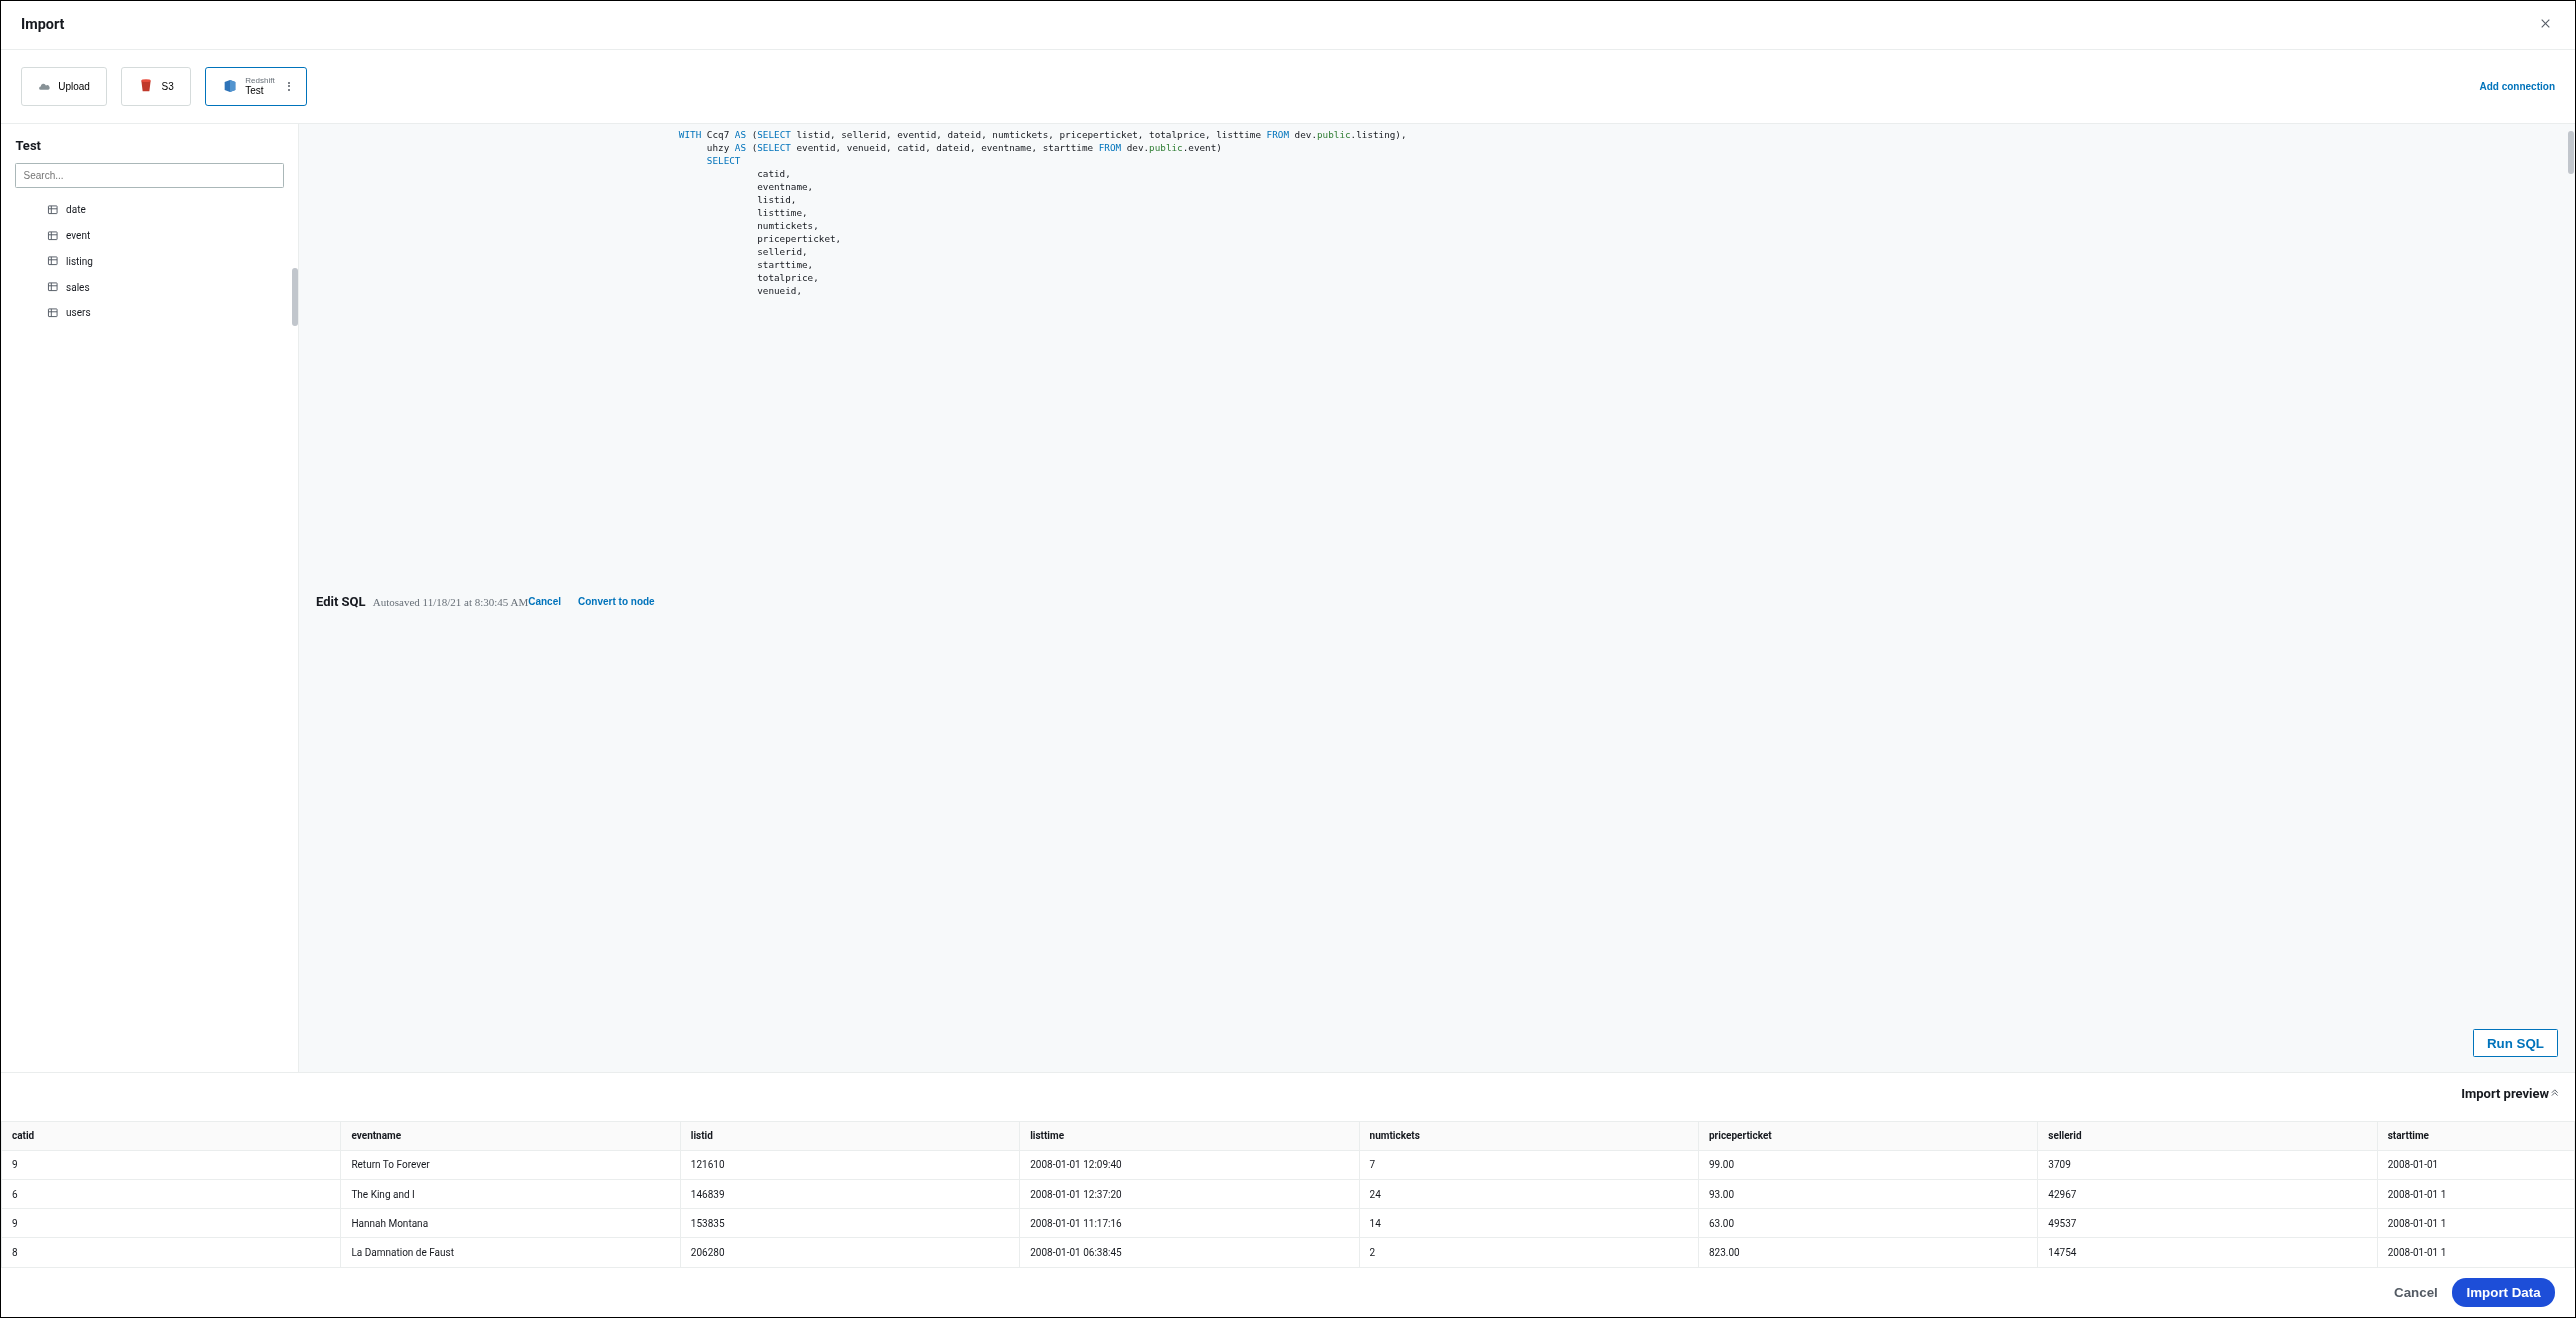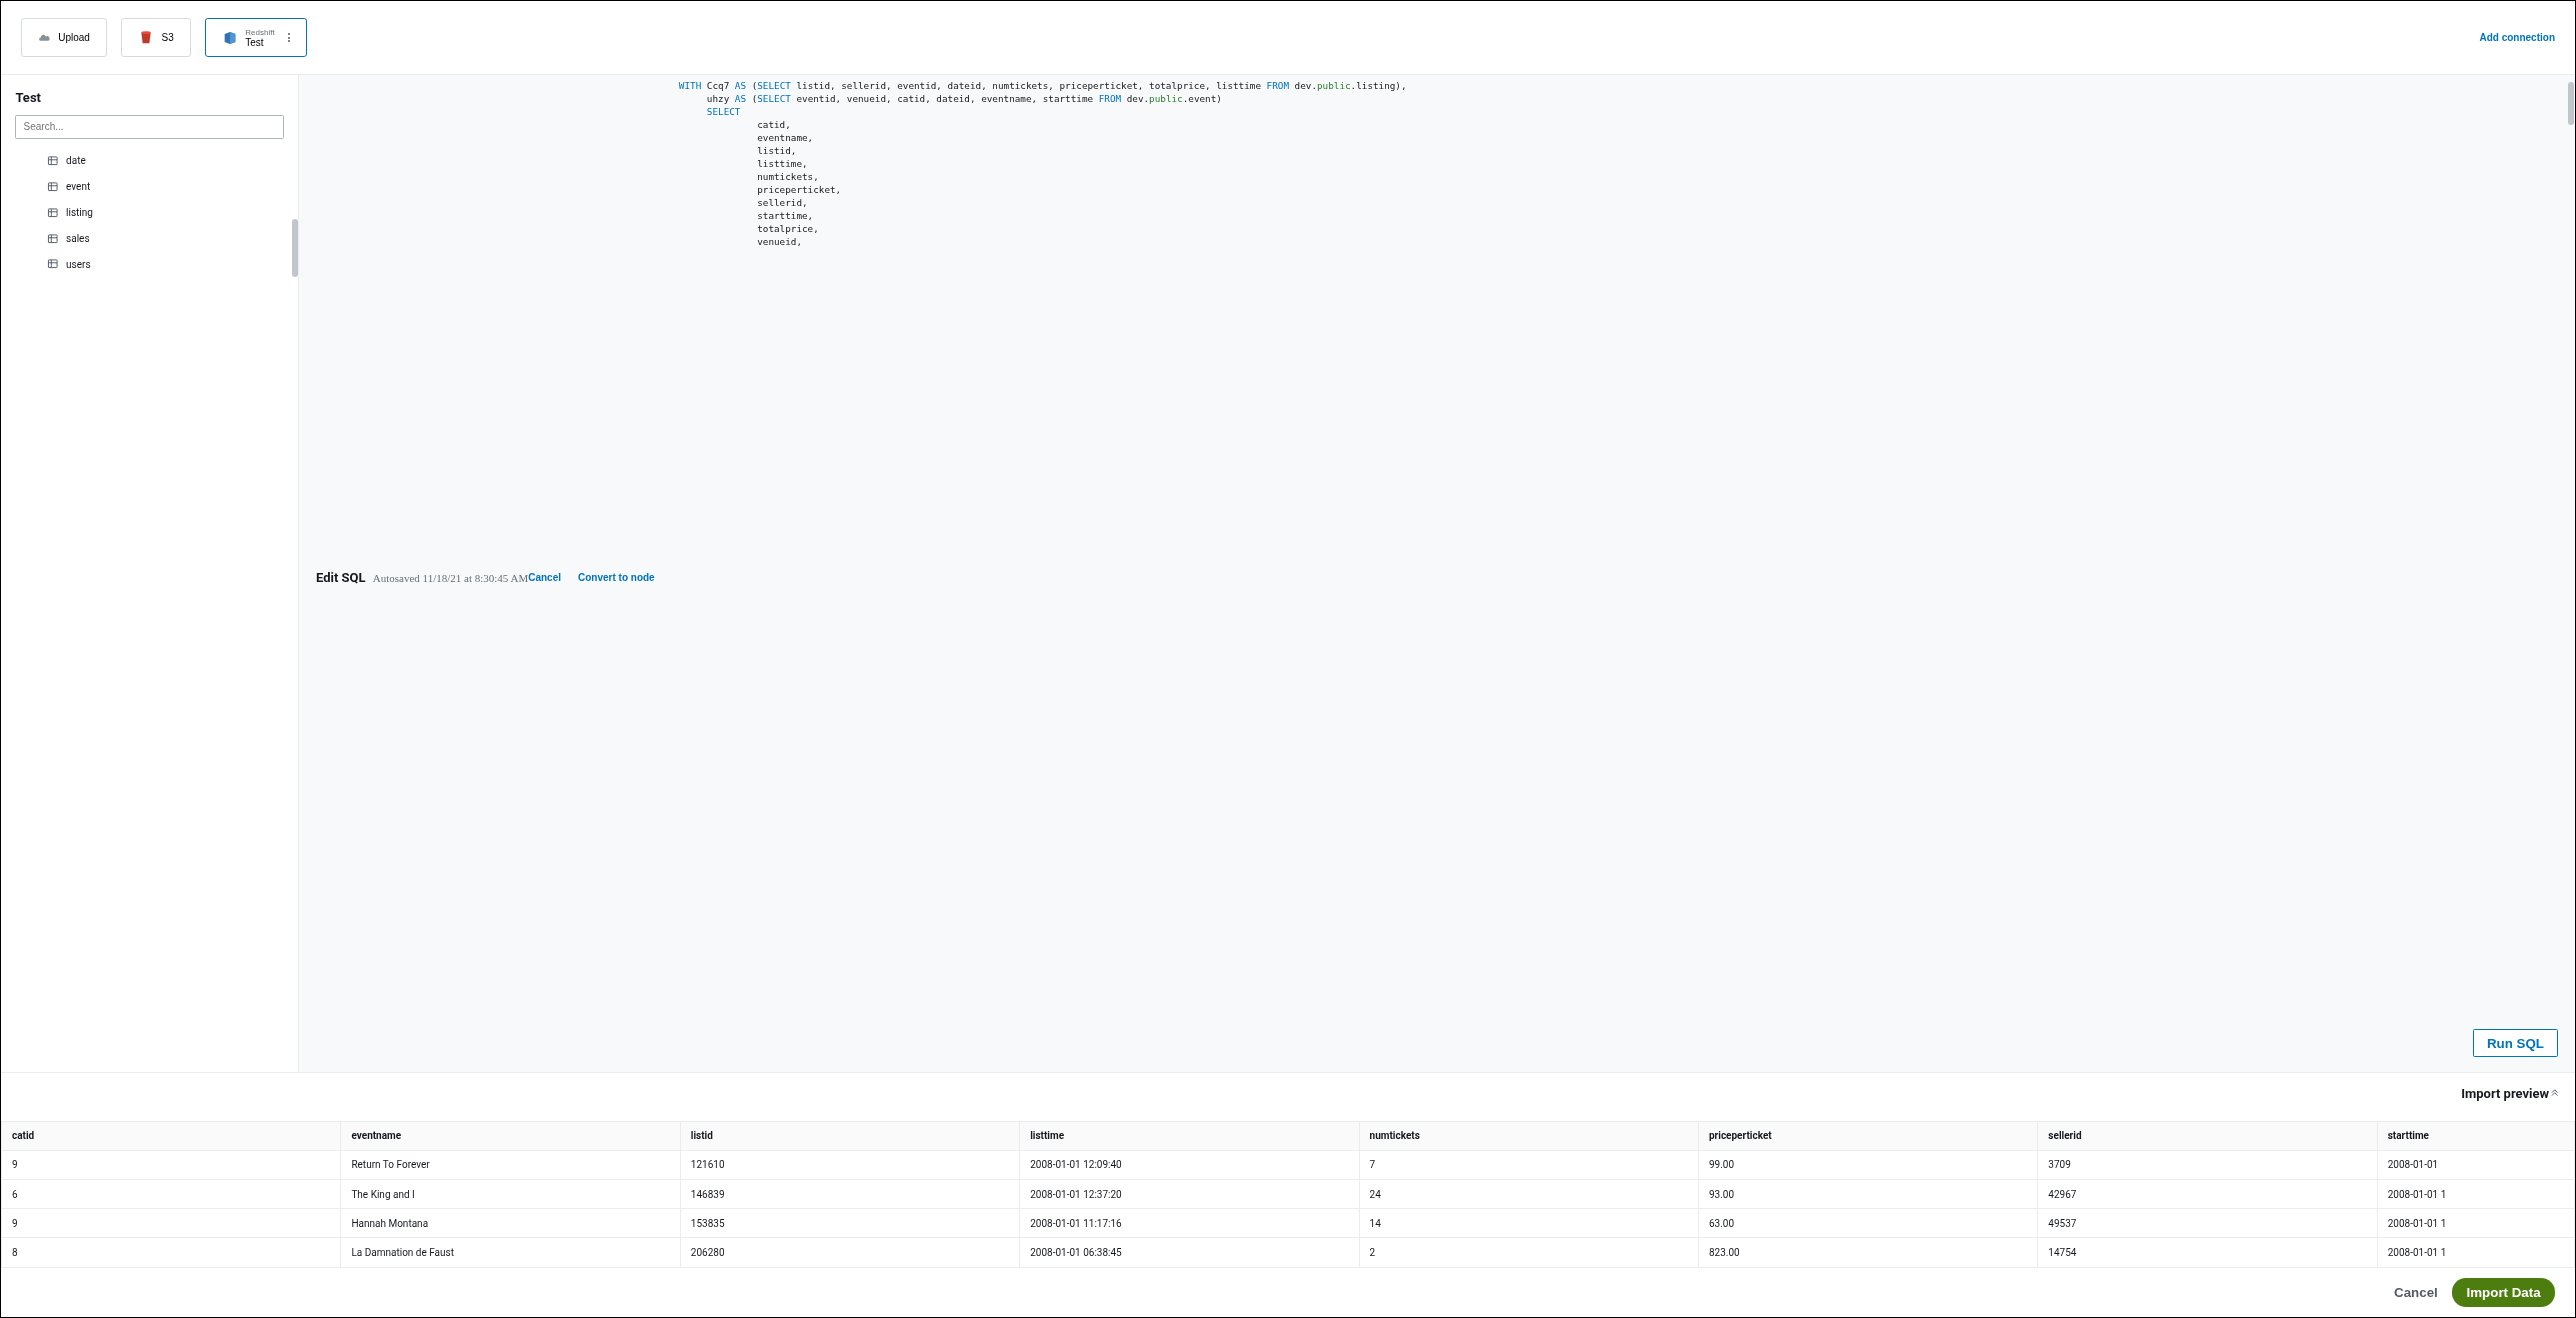--- a/index.html
+++ b/index.html
@@ -57,33 +57,42 @@
 th:nth-child(2), td:nth-child(2) { width: 148px; }
 th:nth-child(3), td:nth-child(3) { width: 148px; }
 th:nth-child(4), td:nth-child(4) { width: 148px; }
 th:nth-child(5), td:nth-child(5) { width: 148px; }
 th:nth-child(6), td:nth-child(6) { width: 148px; }
 th:nth-child(7), td:nth-child(7) { width: 148px; }
 th:nth-child(8), td:nth-child(8) { width: 86px; }
 
 .footer { display: flex; justify-content: flex-end; gap: 14.4px; align-items: center; padding: 10px 20px; }
 .btn-secondary { background: none; border: none; color: #545b64; font-weight: 600; cursor: pointer; }
-.btn-primary { background: #4d7c0f; color: #fff; border: none; padding: 7.2px 14.4px; border-radius: 14px; font-weight: 600; cursor: pointer; }
+.btn-primary { background: #1d4ed8; color: #fff; border: none; padding: 7.2px 14.4px; border-radius: 14px; font-weight: 600; cursor: pointer; }
 
 .icon-upload { width:13px; height:13px; fill:#879196; }
 .icon-s3 { width:16px; height:16px; }
 .icon-redshift { width:16px; height:16px; }
 .more-dots { display:inline-flex; flex-direction:column; gap:1.4px; margin-left:5.8px; cursor:pointer; }
 .more-dots span { width:2.2px; height:2.2px; background:#545b64; border-radius:50%; }
 </style>
 </head>
 <body>
 
 <div class="modal">
 
+  <div class="header">
+    <h1>Import</h1>
+    <button class="close-btn">
+      <svg viewBox="0 0 24 24" fill="none" stroke-width="2">
+          <line x1="5" y1="5" x2="19" y2="19"></line>
+          <line x1="19" y1="5" x2="5" y2="19"></line>
+        </svg>
+    </button>
+  </div>
 
   <div class="sources">
     <div class="source-btns">
       <button class="source-btn">
         <svg class="icon-upload" viewBox="0 0 24 24">
             <path d="M19 18H5a3 3 0 010-6 5 5 0 019.6-2A4 4 0 0119 18z"></path>
           </svg>
         <span>Upload</span>
       </button>
       <button class="source-btn">

